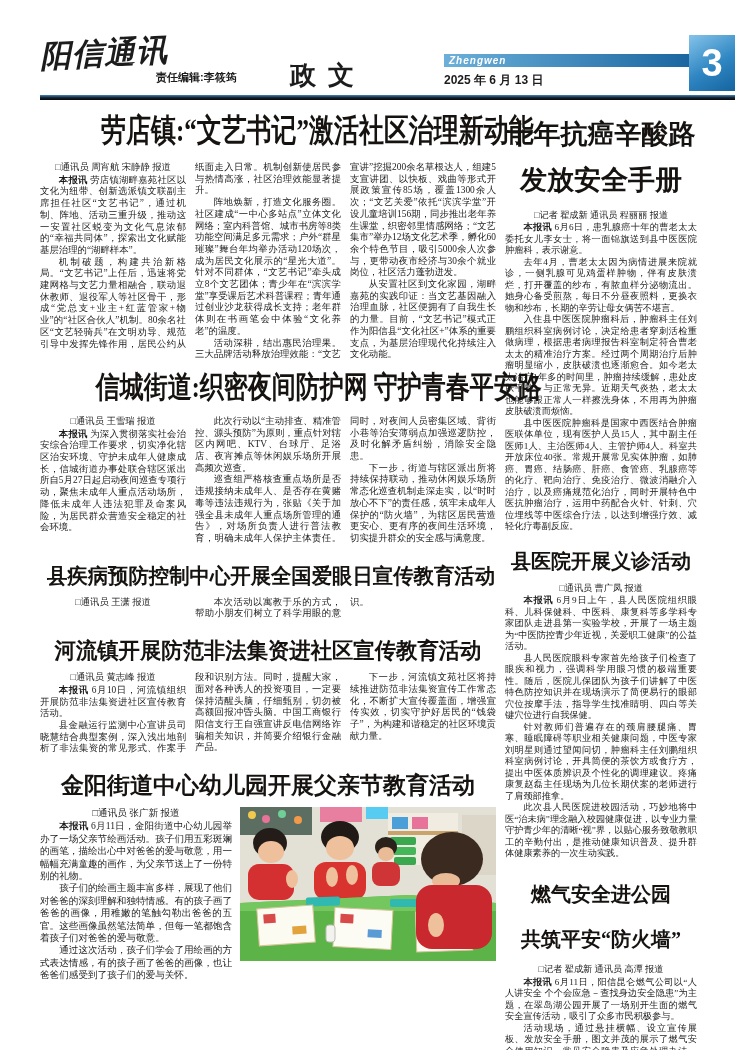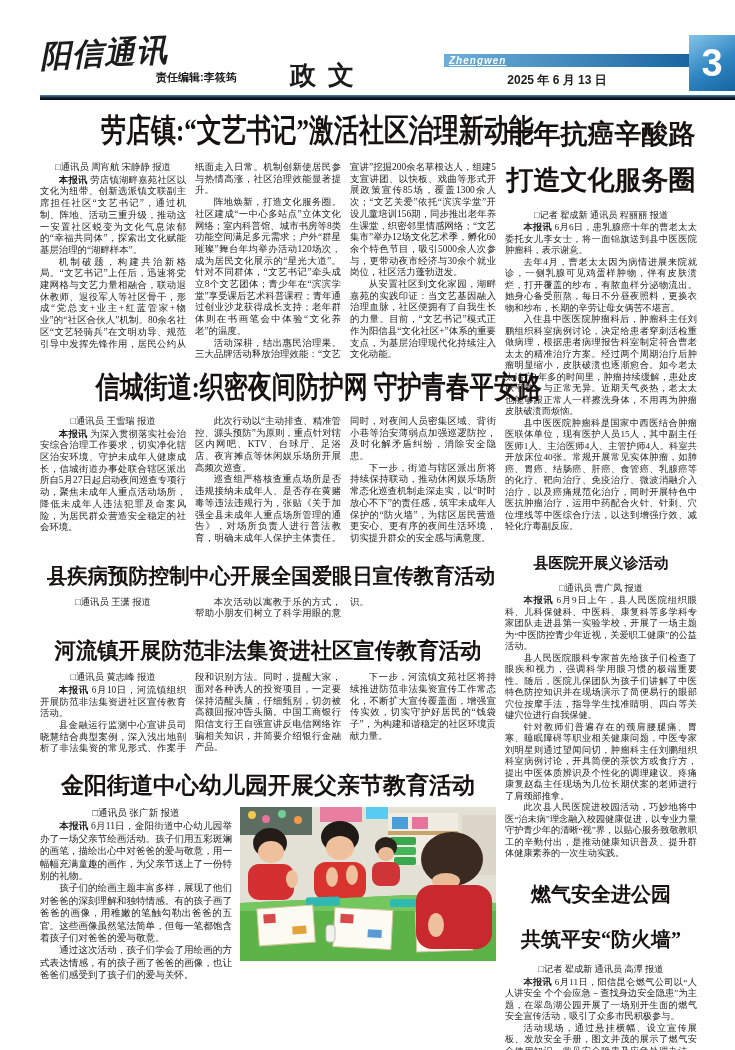--- a/index.html
+++ b/index.html
@@ -21,24 +21,24 @@
     font-family:"Liberation Sans","DejaVu Sans",sans-serif;
   }
   .section-title {
     position:absolute; left:250px; top:24px; font-size:26px; font-weight:bold;
     letter-spacing:12px; font-family:"Liberation Sans","DejaVu Sans",sans-serif;
   }
   .pinyin-bar {
     position:absolute; left:404px; top:20px; width:262px; height:13px;
     background:linear-gradient(to right,#6cb0da,#15619c);
     color:#ffffff; font:bold italic 10px "Liberation Sans","DejaVu Sans",sans-serif;
-    padding:1px 0 8px 5px; letter-spacing:1px;text-decoration:underline;
+    padding:1px 0 8px 5px; letter-spacing:1px;
   }
   .date-line {
-    position:absolute; left:404px; top:38px; width:226px; text-align:center;
+    position:absolute; left:404px; top:38px; width:226px; text-align:left;
     font:bold 12px "Liberation Sans","DejaVu Sans",sans-serif;
   }
   .page-num-box {
     position:absolute; right:-38px; top:1px; width:46px; height:56px;
     background:linear-gradient(150deg,#85c4ea 0%,#2f86c2 55%,#14649f 100%);
     color:#ffffff; display:flex; align-items:center; justify-content:center;
     font:bold 38px "Liberation Sans","DejaVu Sans",sans-serif;
   }
   .header-rule {
     height:5px; margin:0 -38px 0 0;
@@ -53,21 +53,21 @@
   .art { margin-bottom:6px; }
 
   .hl { text-align:center; font-weight:bold; color:#151210; }
   .hl .cond { display:inline-block; white-space:nowrap; transform-origin:center; }
   .hl-a { margin:2px 0 9px; } .hl-a .cond { font-size:32px; transform:scaleX(0.78); }
   .hl-c { margin:6px 0 8px; } .hl-c .cond { font-size:30px; transform:scaleX(0.80); }
   .hl-e { margin:9px 0 6px; } .hl-e .cond { font-size:21px; transform:scaleX(0.97); }
   .hl-f { margin:9px 0 6px; } .hl-f .cond { font-size:22px; transform:scaleX(0.97); }
   .hl-g { margin:9px 0 6px; } .hl-g .cond { font-size:23px; }
   .hl-b { margin:2px 0 8px; line-height:1.45; } .hl-b .cond { font-size:27px; }
-  .hl-d { margin:6px 0 7px; } .hl-d .cond { font-size:15px; }
+  .hl-d { margin:6px 0 7px; } .hl-d .cond { font-size:20px; }
   .hl-h { margin:8px 0 7px; line-height:1.4; } .hl-h .cond { font-size:20px; }
   .hl .line { display:block; }
 
   .body { font-size:9.4px; line-height:11.7px; text-align:justify; }
   .col-right .body { font-size:9.2px; line-height:11.5px; }
   .body p { text-indent:2em; }
   .body p b { font-weight:bold; }
   .byline { text-indent:0 !important; text-align:center; margin-bottom:1px; white-space:nowrap; }
   .cols3 { column-count:3; column-gap:9px; }
 
@@ -228,21 +228,21 @@
         </div>
       </section>
 
     </div>
 
     <div class="col-right">
 
       <section class="art">
         <h1 class="hl hl-b">
           <span class="line"><span class="cond">十年抗癌辛酸路</span></span>
-          <span class="line"><span class="cond">打造文化服务圈</span></span>
+          <span class="line"><span class="cond">发放安全手册</span></span>
         </h1>
         <div class="body">
           <p class="byline">□记者 翟成新 通讯员 程丽丽 报道</p>
         <p><b>本报讯</b> 6月6日，患乳腺癌十年的曹老太太委托女儿李女士，将一面锦旗送到县中医医院肿瘤科，表示谢意。</p>
             <p>去年4月，曹老太太因为病情进展来院就诊，一侧乳腺可见鸡蛋样肿物，伴有皮肤溃烂，打开覆盖的纱布，有脓血样分泌物流出。她身心备受煎熬，每日不分昼夜照料，更换衣物和纱布，长期的辛劳让母女俩苦不堪言。</p>
             <p>入住县中医医院肿瘤科后，肿瘤科主任刘鹏组织科室病例讨论，决定给患者穿刺活检重做病理，根据患者病理报告科室制定符合曹老太太的精准治疗方案。经过两个周期治疗后肿瘤明显缩小，皮肤破溃也逐渐愈合。如今老太太治疗1年多的时间里，肿瘤持续缓解，患处皮肤平整，与正常无异。近期天气炎热，老太太也能够跟正常人一样擦洗身体，不用再为肿瘤皮肤破溃而烦恼。</p>
             <p>县中医医院肿瘤科是国家中西医结合肿瘤医联体单位，现有医护人员15人，其中副主任医师1人、主治医师4人、主管护师4人。科室共开放床位40张。常规开展常见实体肿瘤，如肺癌、胃癌、结肠癌、肝癌、食管癌、乳腺癌等的化疗、靶向治疗、免疫治疗、微波消融介入治疗，以及癌痛规范化治疗，同时开展特色中医抗肿瘤治疗，运用中药配合火针、针刺、穴位埋线等中医综合疗法，以达到增强疗效、减轻化疗毒副反应。</p>
           </div>
       </section>
 

